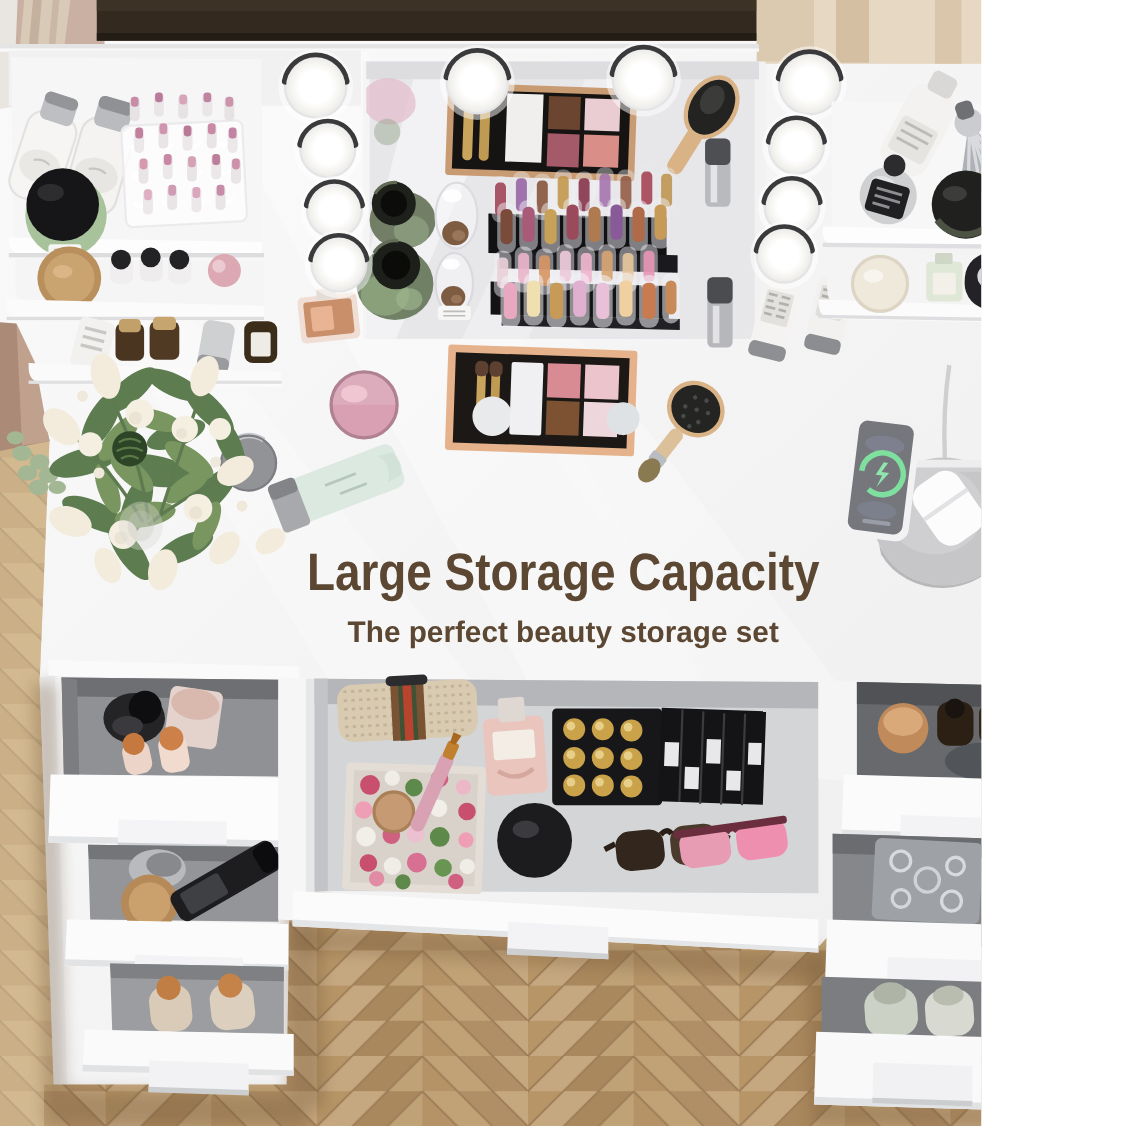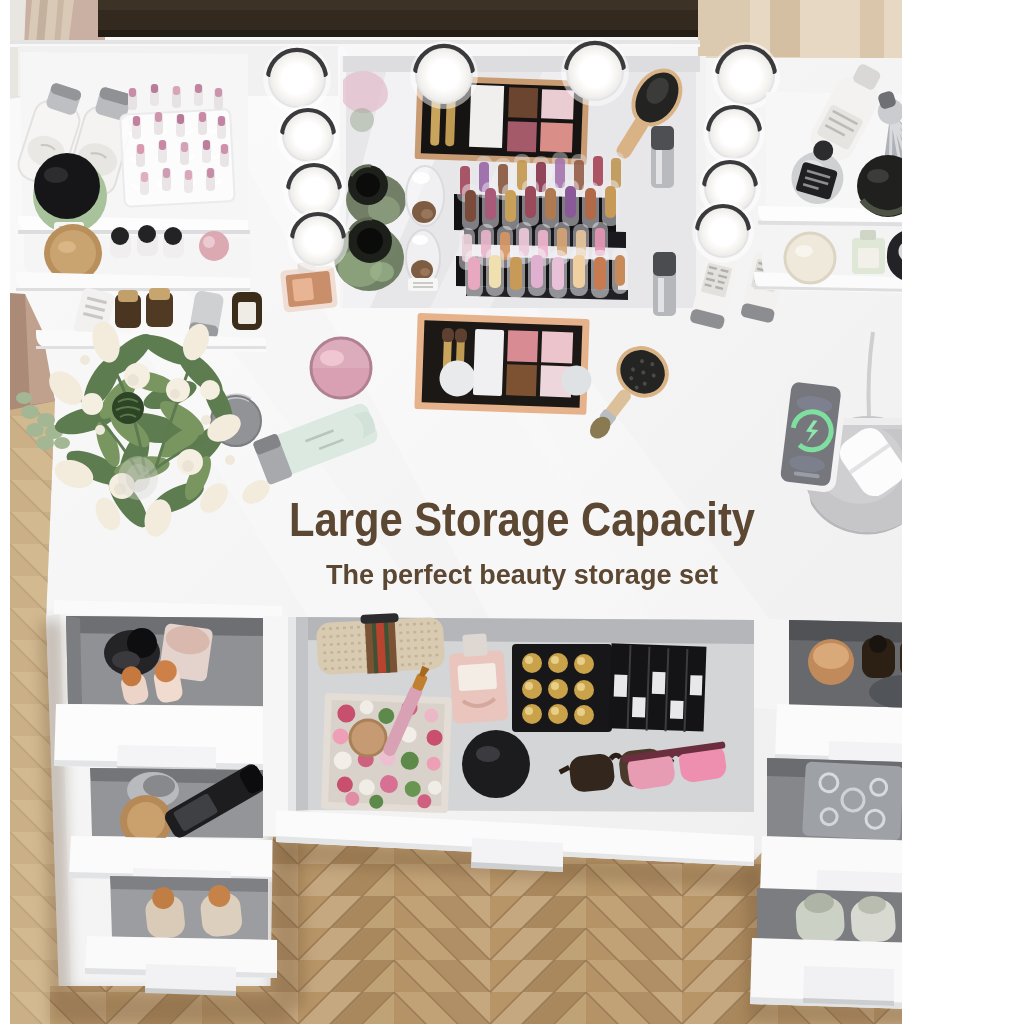--- a/index.html
+++ b/index.html
@@ -1,16 +1,16 @@
 <!DOCTYPE html>
 <html><head>
 <meta charset="utf-8">
 <style>
   html,body{margin:0;padding:0;background:#fff;}
-  #scene{width:892px;height:1024px;position:relative;overflow:hidden;font-family:"Liberation Sans",sans-serif;padding-left:10px;}
+  #scene{width:892px;height:1024px;position:relative;overflow:hidden;font-family:"Liberation Sans",sans-serif;}
   svg{display:block;}
 </style>
 </head>
 <body>
 <div id="scene">
 <svg width="1024" height="1024" viewBox="0 0 1024 1024">
 <defs>
   <clipPath id="cpL">
           <rect x="0" y="0" width="96" height="32"></rect>
         </clipPath>

